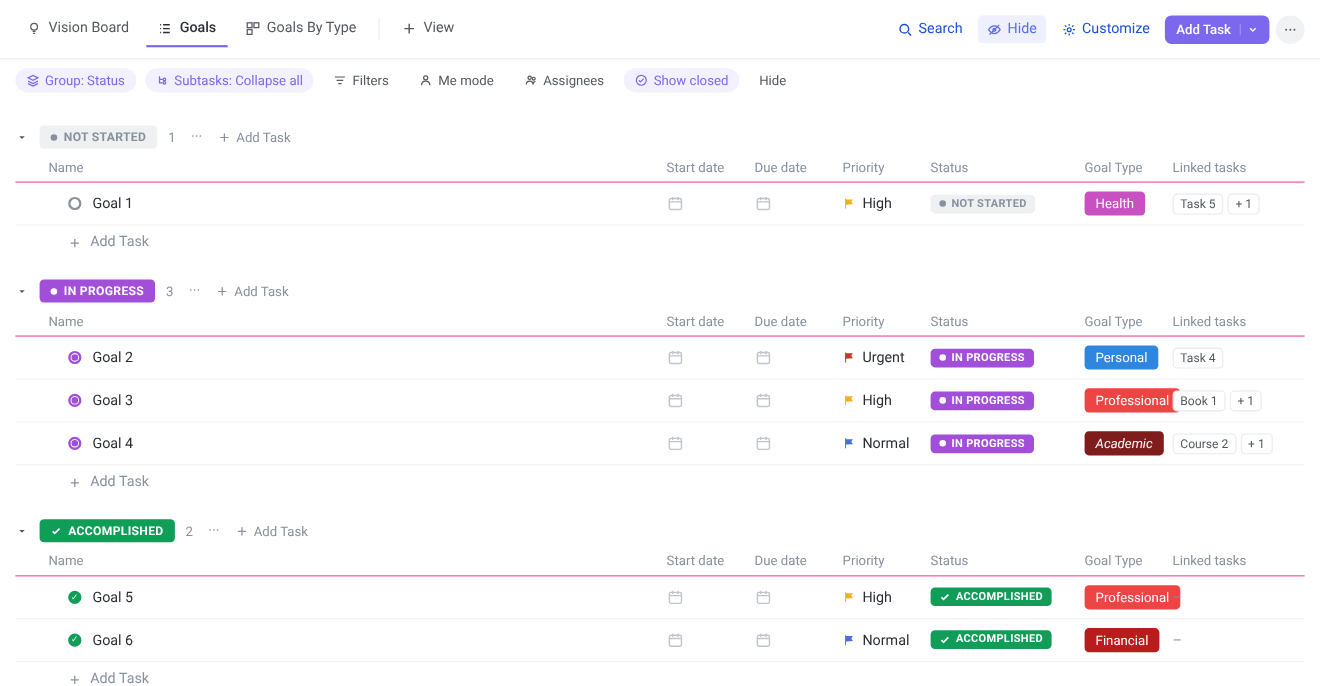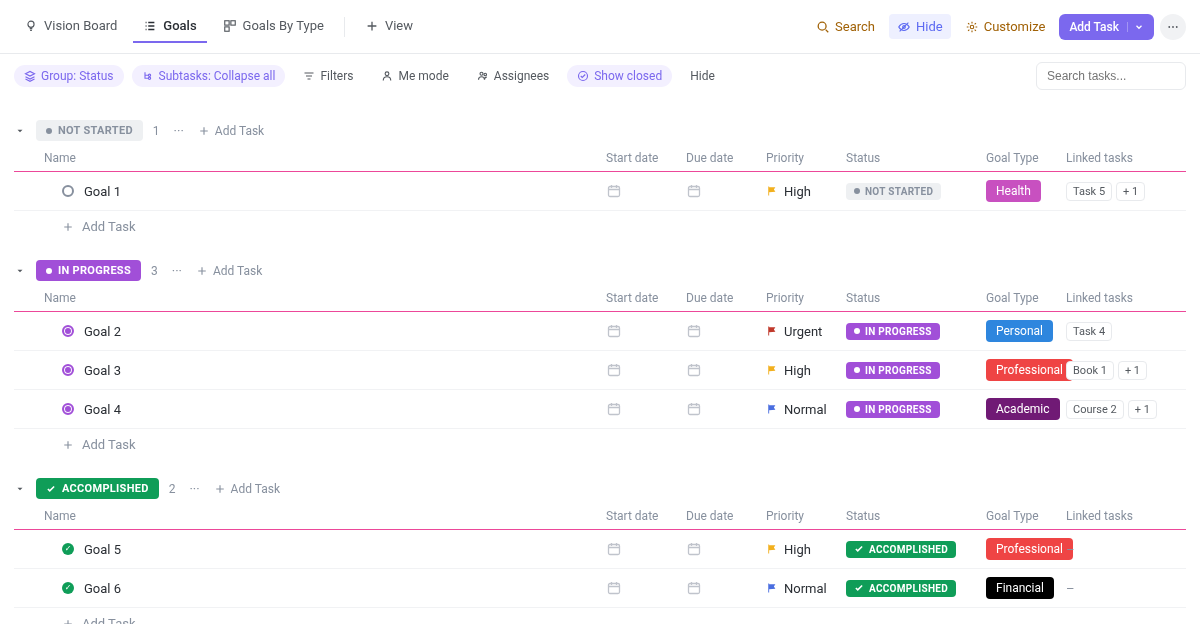--- a/index.html
+++ b/index.html
@@ -3,21 +3,21 @@
 <meta charset="utf-8">
 <style>
 * { box-sizing: border-box; margin: 0; padding: 0; }
 body { font-family: -apple-system, BlinkMacSystemFont, "Segoe UI", Roboto, sans-serif; font-size: 13px; color: #2a2e34; background: #fff; }
 .topbar { display: flex; align-items: center; padding: 10px 14px; border-bottom: 1px solid #e8eaed; gap: 6px; }
 .tab { display: flex; align-items: center; gap: 6px; padding: 8px 10px; color: #54595f; cursor: pointer; border-bottom: 2px solid transparent; }
 .tab.active { color: #2a2e34; border-bottom: 2px solid #7b68ee; font-weight: 500; }
 .tab-icon { width: 14px; height: 14px; display: inline-flex; }
 .divider-v { width: 1px; height: 20px; background: #e8eaed; margin: 0 4px; }
 .spacer { flex: 1; }
-.top-btn { display: flex; align-items: center; gap: 5px; padding: 5px 8px; color: #a16207; cursor: pointer; border-radius: 4px; }
+.top-btn { display: flex; align-items: center; gap: 5px; padding: 5px 8px; color: #1d4ed8; cursor: pointer; border-radius: 4px; }
 .top-btn.hide { background: #eef0ff; color: #5d6af2; }
 .add-task-btn { display: flex; align-items: center; gap: 6px; background: #7b68ee; color: #fff; padding: 6px 10px; border-radius: 6px; font-size: 12px; font-weight: 500; cursor: pointer; }
 .add-task-btn .chev { border-left: 1px solid rgba(255,255,255,.3); padding-left: 6px; margin-left: 2px; }
 .more-circle { width: 26px; height: 26px; border-radius: 50%; background: #f1f2f4; display: flex; align-items: center; justify-content: center; cursor: pointer; color: #54595f; }
 .toolbar { display: flex; align-items: center; padding: 8px 14px; gap: 8px; }
 .pill { display: flex; align-items: center; gap: 5px; padding: 4px 10px; border-radius: 12px; font-size: 12px; cursor: pointer; color: #54595f; }
 .pill.purple { background: #f3f0ff; color: #7b68ee; }
 .pill.plain { }
 .search-tasks { padding: 6px 10px; border: 1px solid #e8eaed; border-radius: 6px; font-size: 12px; color: #87909e; width: 150px; outline: none; }
 .content { padding: 4px 14px 40px; }
@@ -43,22 +43,22 @@
 .priority { display: flex; align-items: center; gap: 6px; font-size: 13px; }
 .flag { width: 12px; height: 12px; }
 .row-status { display: inline-flex; align-items: center; gap: 5px; padding: 3px 8px; border-radius: 4px; font-size: 10px; font-weight: 700; letter-spacing: .3px; }
 .row-status.ns { background: #eef0f2; color: #87909e; }
 .row-status.ip { background: #a14fd8; color: #fff; }
 .row-status.ac { background: #0f9d58; color: #fff; }
 .goal-type { display: inline-flex; align-items: center; padding: 4px 10px; border-radius: 4px; color: #fff; font-size: 12px; }
 .gt-health { background: #c850c0; }
 .gt-personal { background: #2e86de; }
 .gt-professional { background: #ef4444; }
-.gt-academic { background: #701a75; }
-.gt-financial { background: #000000; }
+.gt-academic { background: #7f1d1d; font-style: italic; }
+.gt-financial { background: #b91c1c; }
 .linked { display: flex; align-items: center; gap: 4px; }
 .tag { padding: 2px 6px; border: 1px solid #e8eaed; border-radius: 4px; font-size: 11px; color: #54595f; background: #fff; }
 .dash { color: #87909e; }
 .add-row { display: flex; align-items: center; gap: 8px; padding: 8px 0 8px 48px; color: #87909e; cursor: pointer; font-size: 13px; }
 svg { display: block; }
 </style>
 </head>
 <body>
 
 <div class="topbar">
@@ -196,21 +196,20 @@
           <circle cx="8" cy="8" r="6"></circle>
           <path d="M5 8l2 2 4-4"></path>
         </svg>
       </span>
     <span>Show closed</span>
   </div>
   <div class="pill plain">
     <span>Hide</span>
   </div>
   <div class="spacer"></div>
-  <input class="search-tasks" placeholder="Search tasks..." style="">
 </div>
 
 <div class="content" id="content">
     <div class="group">
       <div class="group-header">
         <span class="chevron">
           <svg width="10" height="10" viewBox="0 0 16 16" fill="currentColor">
             <path d="M4 6l4 4 4-4z"></path>
           </svg>
         </span>

